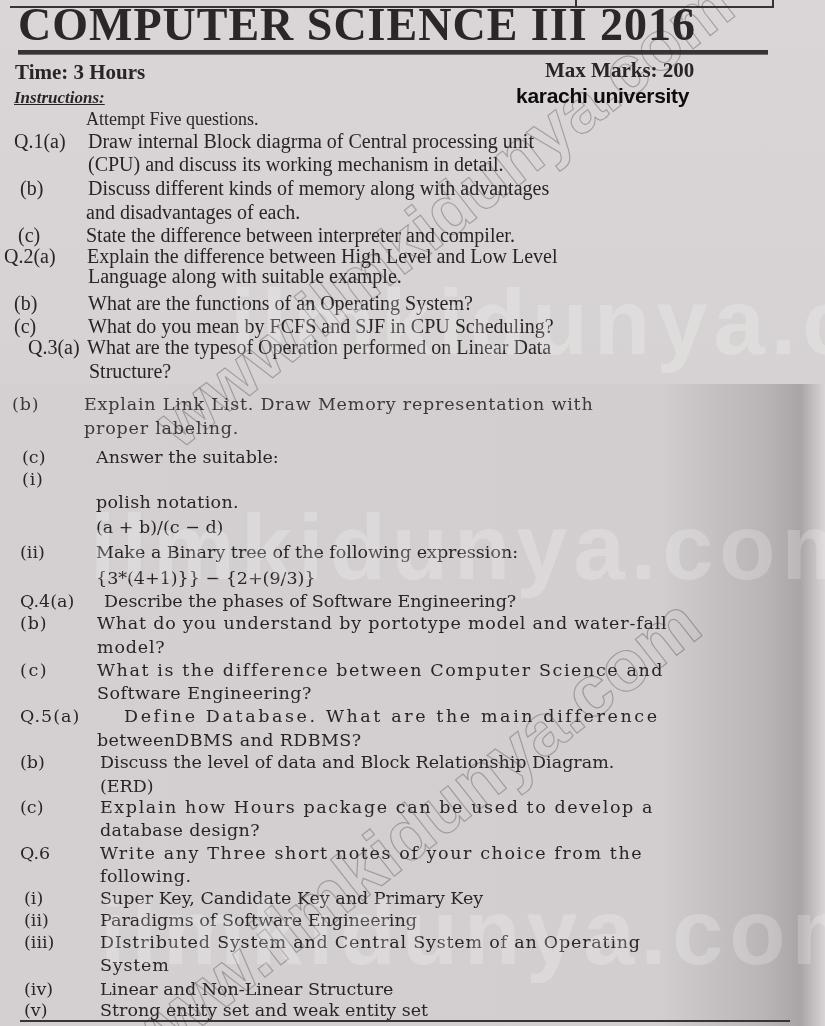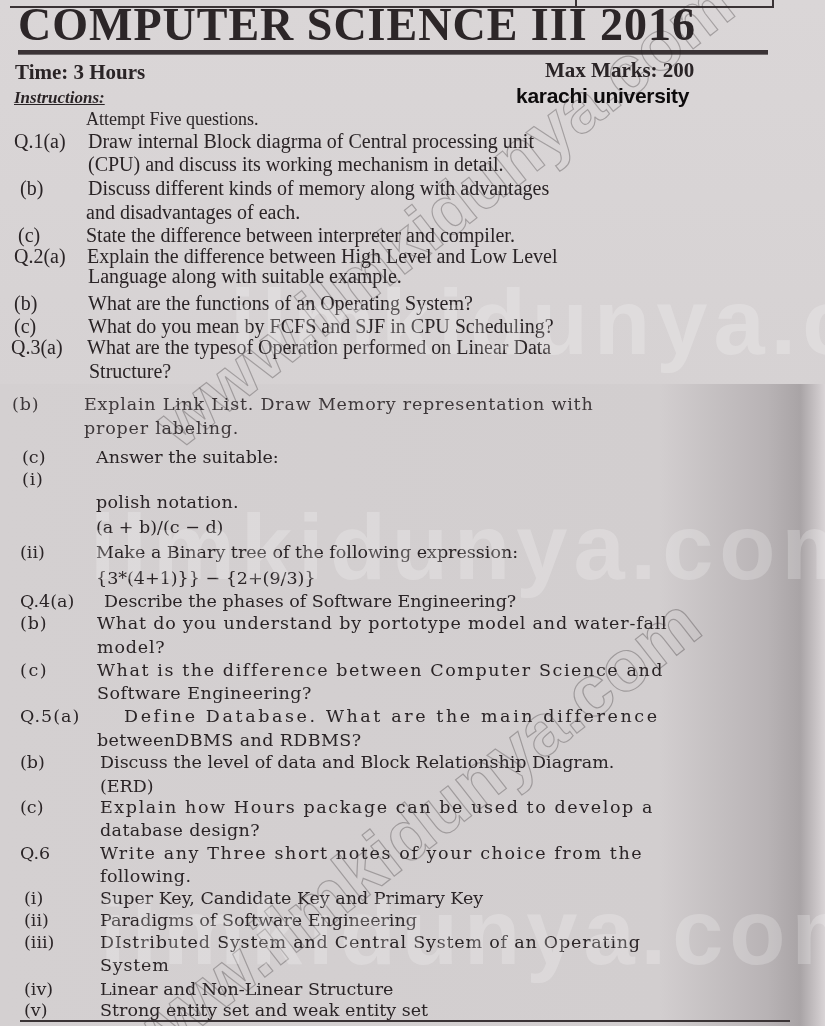--- a/index.html
+++ b/index.html
@@ -105,34 +105,34 @@
   <div class="q" style="top:177px;height:46px">
     <span class="num" style="left:20px">(b)</span>
     <span class="txt" style="left:88px;top:0">Discuss different kinds of memory along with advantages</span>
     <span class="txt" style="left:86px;top:24px">and disadvantages of each.</span>
   </div>
   <div class="q" style="top:224px">
     <span class="num" style="left:18px">(c)</span>
     <span class="txt" style="left:86px">State the difference between interpreter and compiler.</span>
   </div>
   <div class="q" style="top:245px;height:46px">
-    <span class="num" style="left:14px">Q.2(a)</span>
+    <span class="num" style="left:4px">Q.2(a)</span>
     <span class="txt" style="left:87px;top:0">Explain the difference between High Level and Low Level</span>
     <span class="txt" style="left:88px;top:20px">Language along with suitable example.</span>
   </div>
   <div class="q" style="top:292px">
     <span class="num" style="left:14px">(b)</span>
     <span class="txt" style="left:88px">What are the functions of an Operating System?</span>
   </div>
   <div class="q" style="top:315px">
     <span class="num" style="left:14px">(c)</span>
     <span class="txt" style="left:88px">What do you mean by FCFS and SJF in CPU Scheduling?</span>
   </div>
   <div class="q" style="top:336px;height:46px">
-    <span class="num" style="left:11px">Q.3(a)</span>
+    <span class="num" style="left:28px">Q.3(a)</span>
     <span class="txt" style="left:87px;top:0">What are the typesof Operation performed on Linear Data</span>
     <span class="txt" style="left:89px;top:24px">Structure?</span>
   </div>
 </div>
 
 <div class="lower">
   <div class="q spaced" style="top:393px;height:46px;opacity:0.88">
     <span class="num" style="left:12px">(b)</span>
     <span class="txt" style="left:84px;top:0">Explain Link List. Draw Memory representation with</span>
     <span class="txt" style="left:84px;top:24px">proper labeling.</span>

